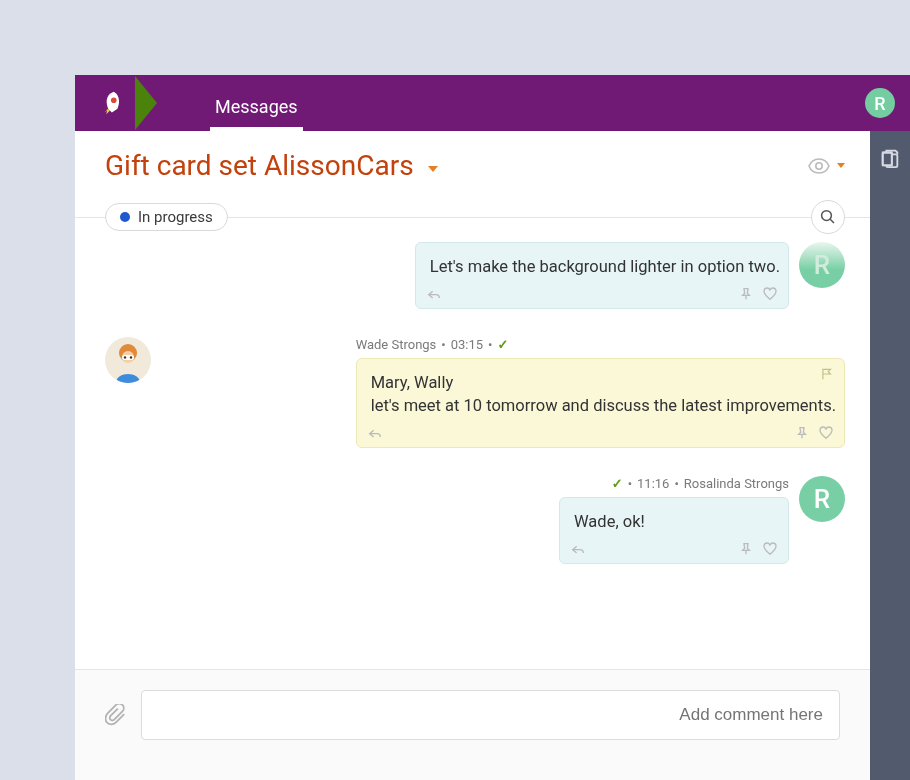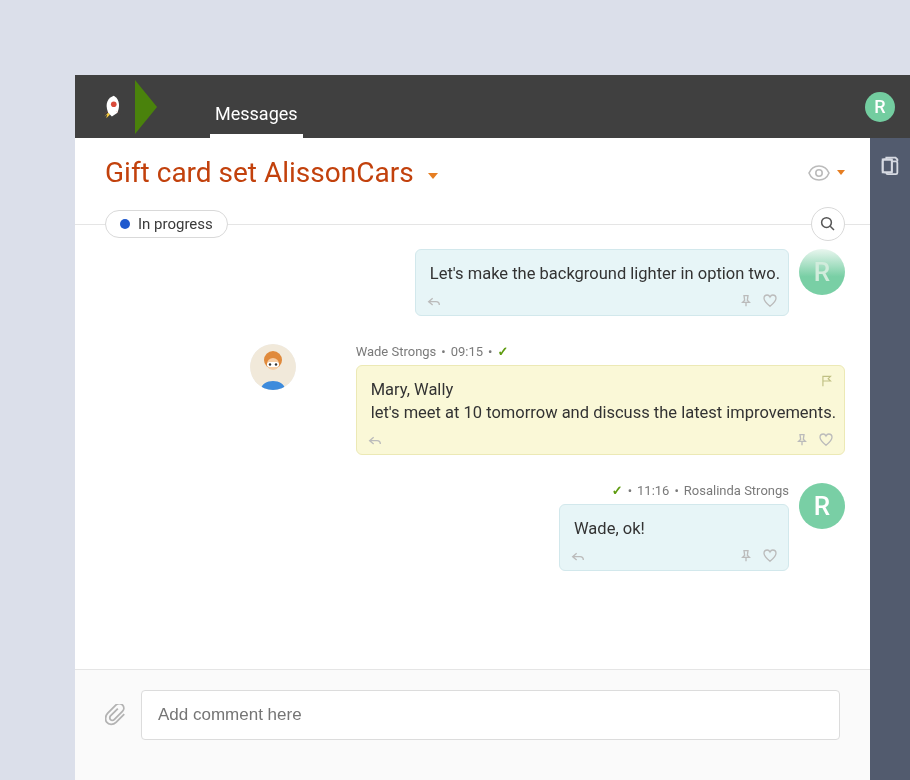--- a/index.html
+++ b/index.html
@@ -18,22 +18,22 @@
     width: 835px;
     height: 705px;
     background: #525b6e;
     display: flex;
     flex-direction: column;
   }
 
   
   .topbar {
     width: 100%;
-    height: 63px;
-    background: #404040;
+    height: 56px;
+    background: #701a75;
     display: flex;
     align-items: center;
     position: relative;
   }
   .topbar-logo {
     width: 70px;
     height: 54px;
     display: flex;
     align-items: center;
     justify-content: center;
@@ -210,21 +210,21 @@
   .thread {
     flex: 1;
     padding: 0 25px 10px 30px;
     overflow: hidden;
   }
   .msg-row {
     display: flex;
     margin-bottom: 28px;
   }
   .msg-row.right { justify-content: flex-end; }
-  .msg-row.left { justify-content: flex-end; gap: 46px; }
+  .msg-row.left { justify-content: space-between; gap: 46px; }
 
   .msg-avatar {
     width: 46px;
     height: 46px;
     border-radius: 50%;
     background: #f0f0f0;
     flex-shrink: 0;
     display: flex;
     align-items: center;
     justify-content: center;
@@ -313,20 +313,21 @@
   }
   .composer {
     flex: 1;
     border: 1px solid #dcdcdc;
     border-radius: 4px;
     background: #ffffff;
     padding: 14px 16px;
     font-size: 17px;
     color: #999;
     outline: none;
+    text-align: right;
   }
 
   svg { display: block; }
 </style>
 </head>
 <body>
 
 <div class="app">
 
   <div class="topbar">
@@ -418,21 +419,21 @@
               <rect x="17" y="18" width="12" height="5" rx="2.5" fill="#ffffff"></rect>
               <circle cx="20" cy="20.5" r="1.2" fill="#333"></circle>
               <circle cx="26" cy="20.5" r="1.2" fill="#333"></circle>
               <path d="M11 46 C11 34 35 34 35 46 Z" fill="#3d8bdc"></path>
             </svg>
           </div>
           <div class="msg-col" style="max-width: 75%;">
             <div class="msg-meta">
               <span>Wade Strongs</span>
               <span>•</span>
-              <span>09:15</span>
+              <span>03:15</span>
               <span>•</span>
               <span class="check">✓</span>
             </div>
             <div class="bubble yellow">
               <span class="flag-corner">
                 <svg width="14" height="14" viewBox="0 0 24 24" fill="none" stroke="#c0c083" stroke-width="2">
                   <path d="M5 3 V21 M5 4 H18 L14 8 L18 12 H5"></path>
                 </svg>
               </span>
               <div>Mary, Wally</div>

